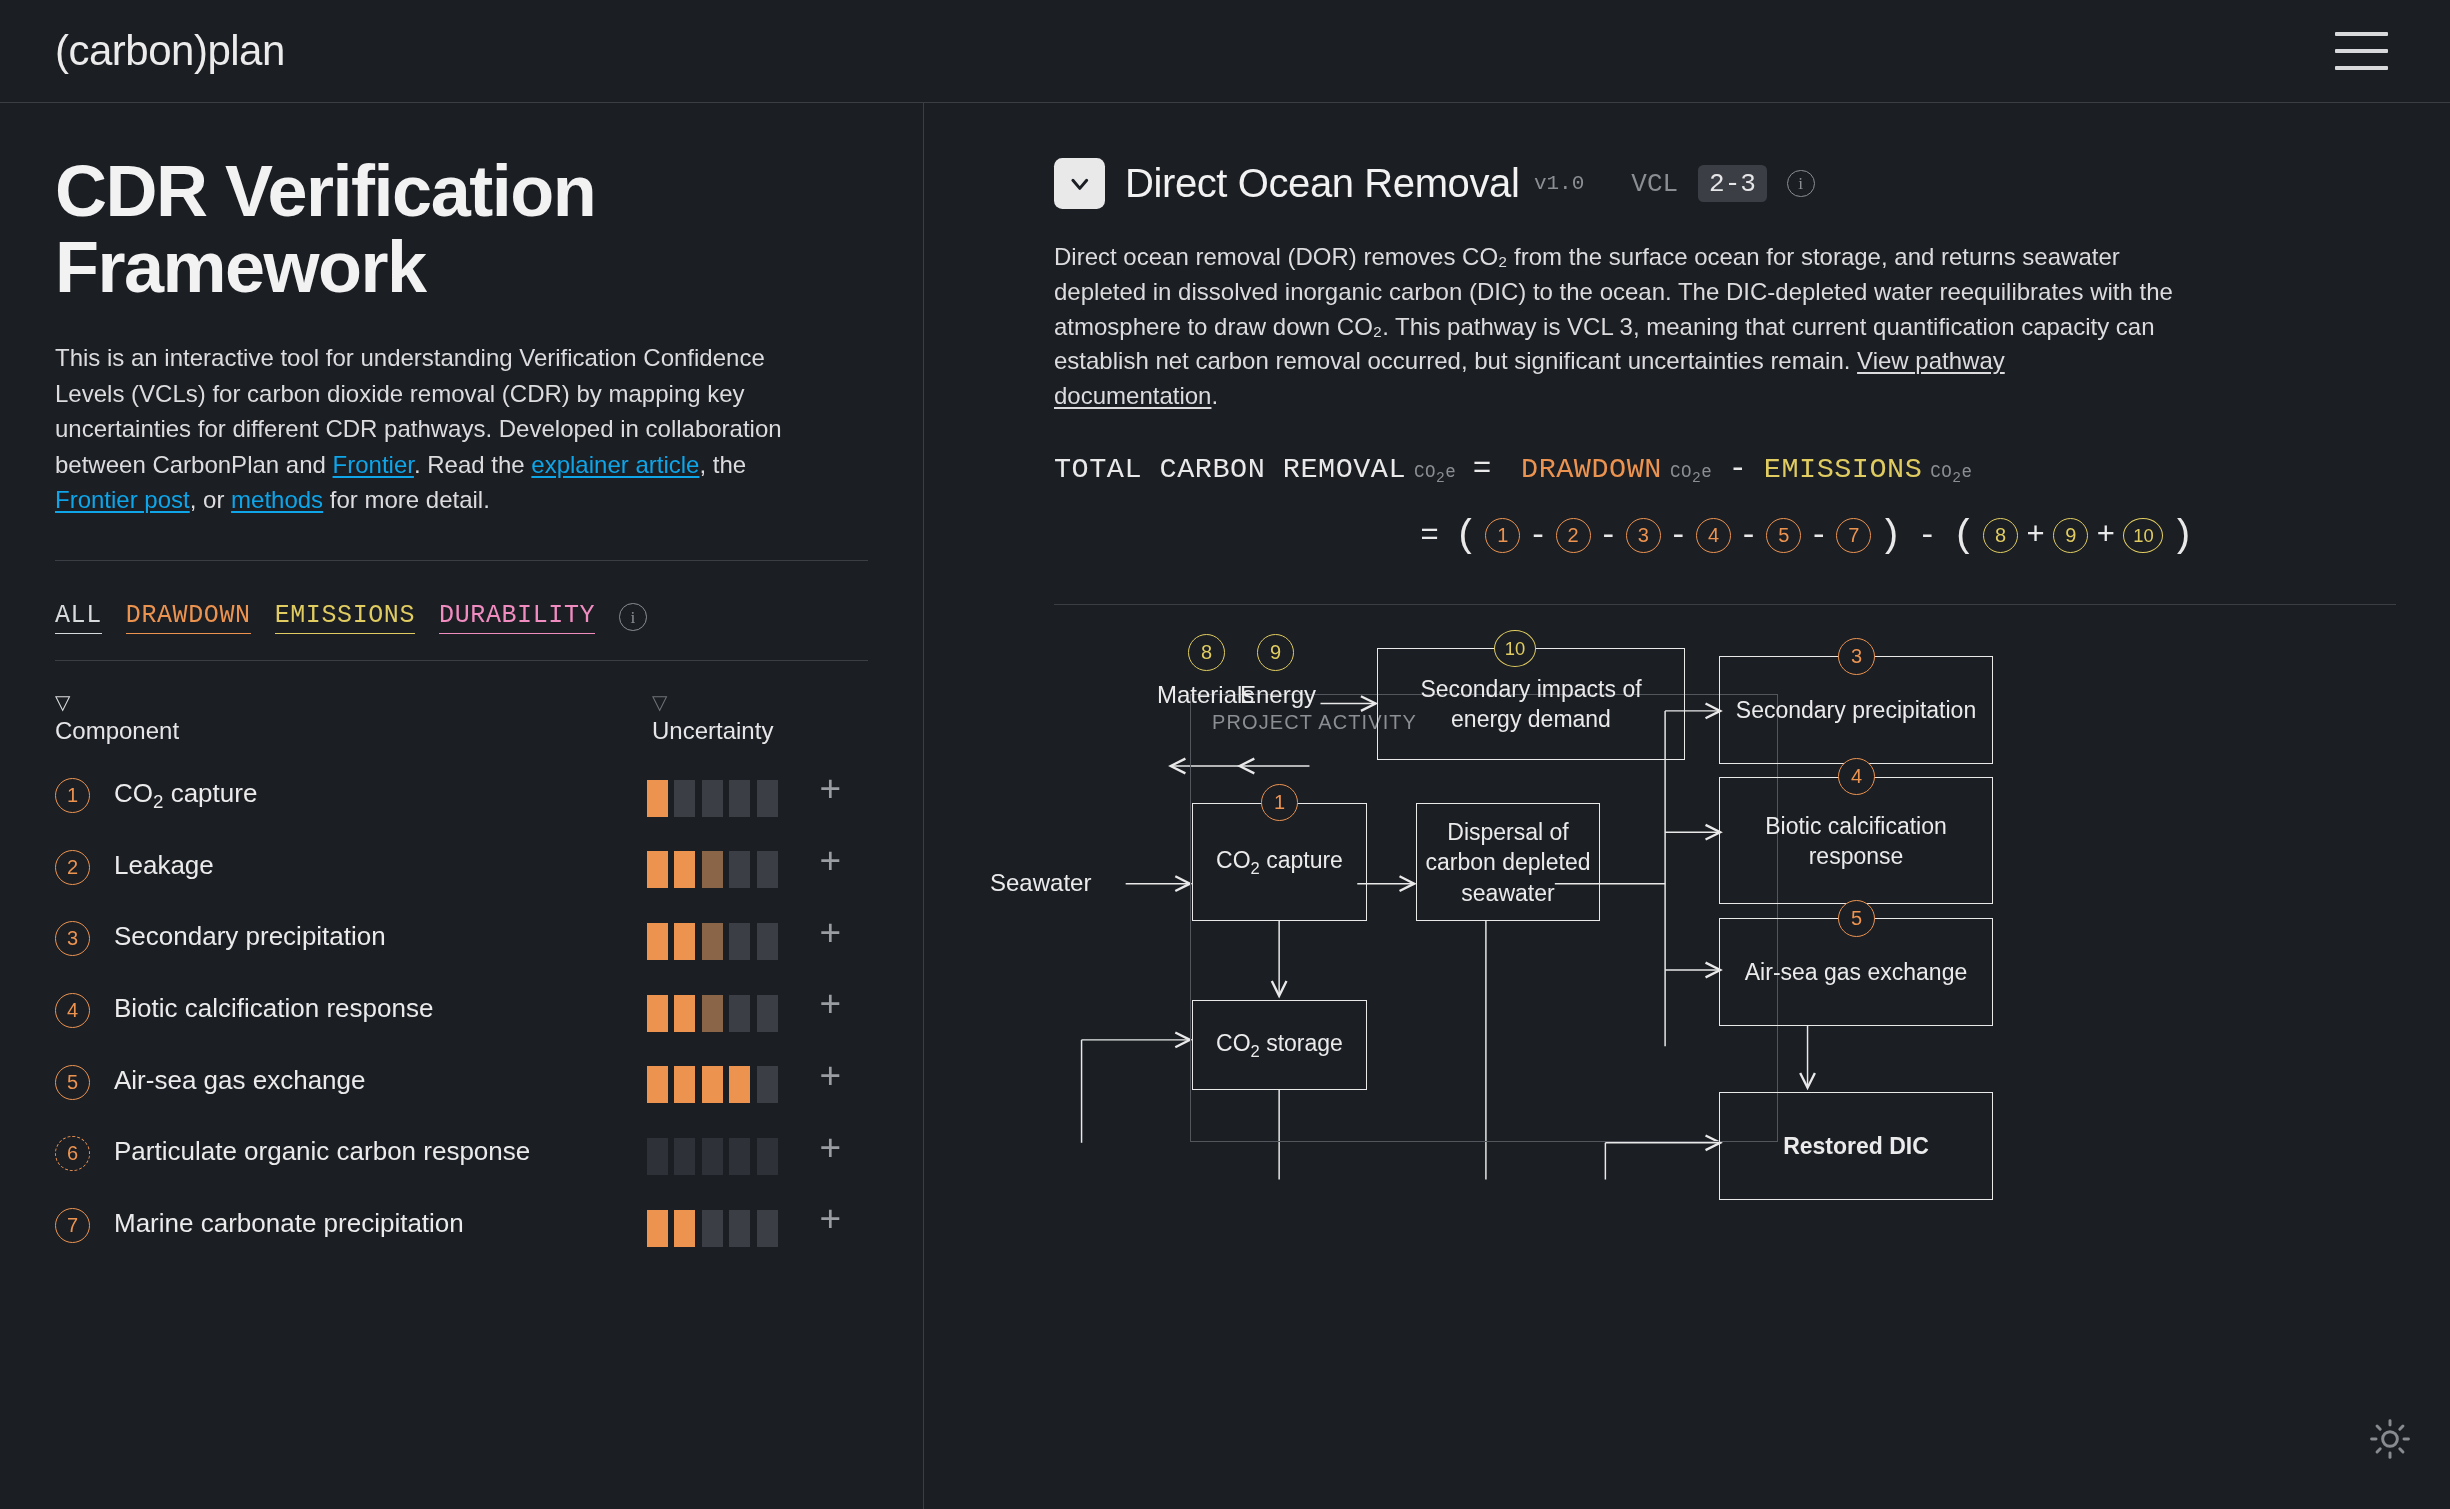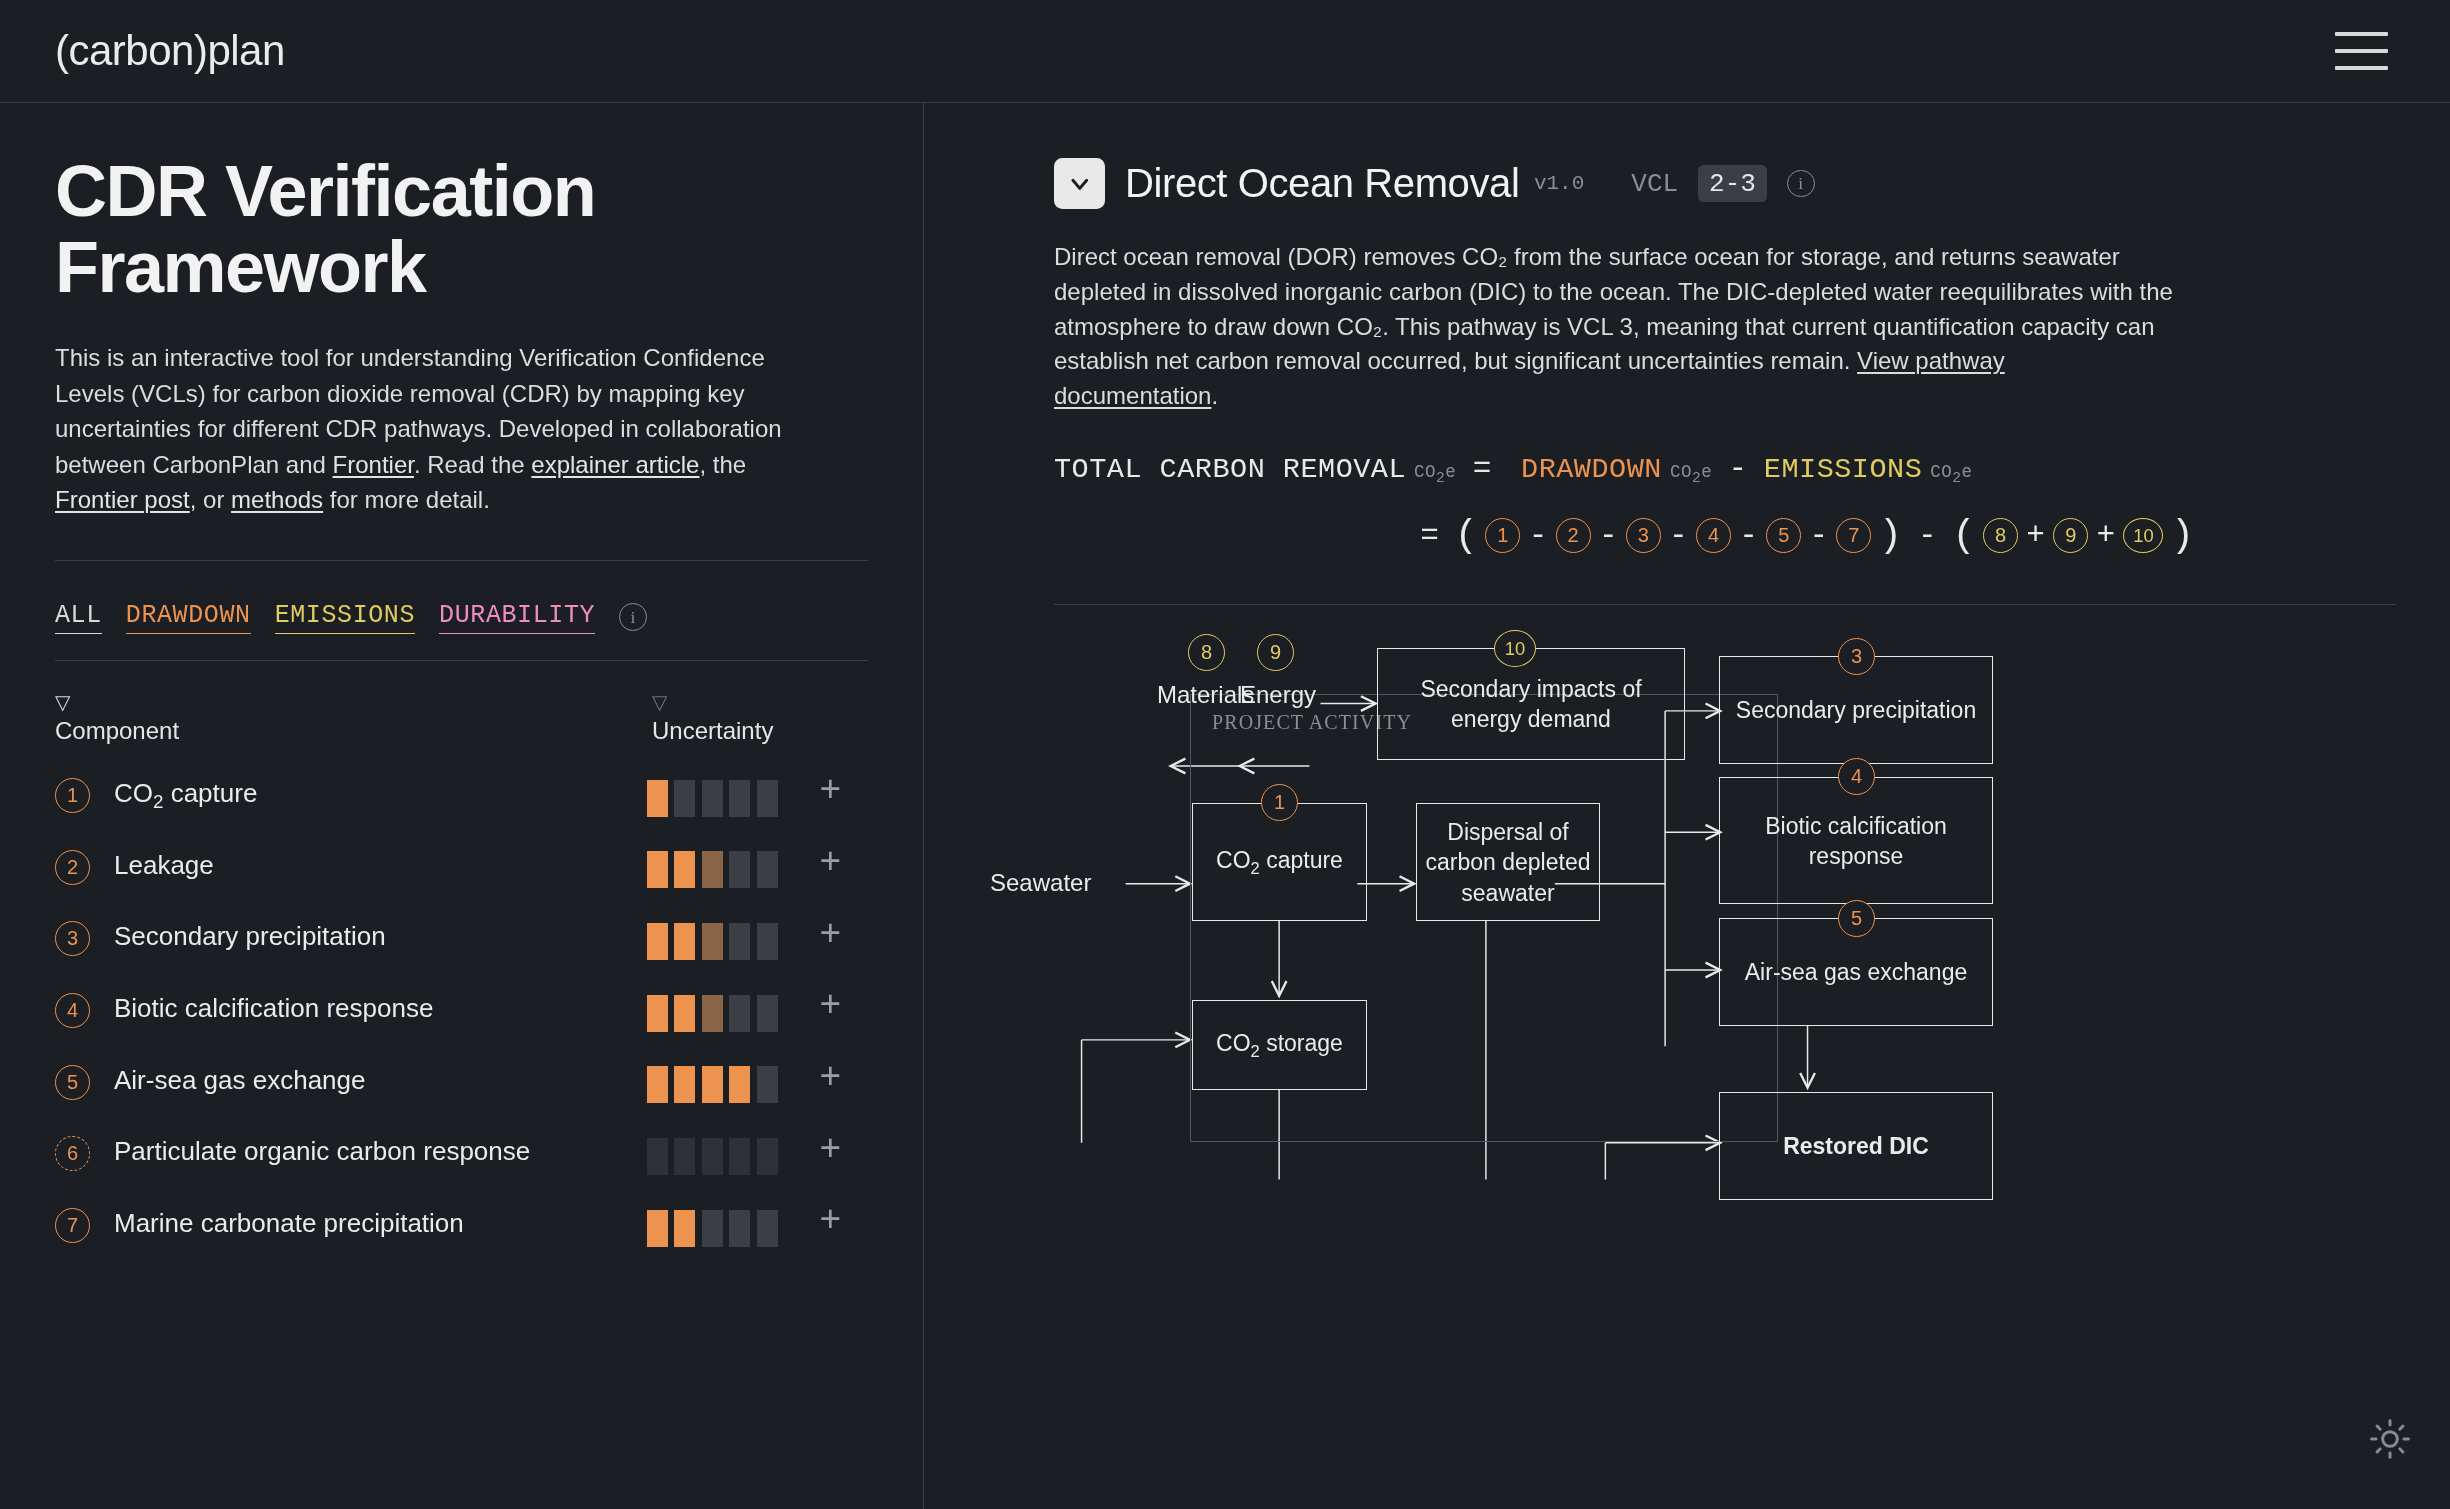--- a/index.html
+++ b/index.html
@@ -40,21 +40,21 @@
 
   
   .big-title {
     font-size: 72px; line-height: 1.05; font-weight: 700; letter-spacing: -1.5px;
     color: #f2f2f3;
   }
   .intro {
     margin-top: 35px;
     font-size: 24px; line-height: 1.48; color: #dcdcde; max-width: 735px;
   }
-  .intro a { color: #e5e5e5; text-underline-offset: 2.8px; }
+  .intro a { color: #0ea5e9; text-underline-offset: 2.8px; }
 
   .rule { height: 0.9px; background: #3b3e44; margin: 42px 0 0 0; }
 
   
   .filters { display: flex; align-items: center; gap: 24px; margin-top: 40px; }
   .filter {
     font-family: "Liberation Mono", monospace;
     font-size: 25px; letter-spacing: 0.6px;
     padding-bottom: 3px; cursor: pointer;
   }
@@ -147,21 +147,21 @@
     background: #1b1e23; display: flex; align-items: center; justify-content: center;
     font-size: 20px; z-index: 3;
   }
   .dnum.o { border: 1.7px solid #ec9350; color: #ec9350; }
   .dnum.y { border: 1.7px solid #e0cc60; color: #e0cc60; }
   .dnum.w44 { width: 42px; font-size: 18.4px; }
   .pa-box {
     position: absolute; border: 1.3px solid #53565c;
   }
   .pa-label {
-    position: absolute; font-family: Liberation Serif, serif; font-size: 20px;
+    position: absolute; font-family: Liberation Sans, sans-serif; font-size: 20px;
     letter-spacing: 1.1px; color: #8b8e93;
   }
   .diagram svg { position: absolute; top:0; left:0; overflow: visible; }
 
   
   .sun { position: absolute; right: 39px; bottom: 46px; cursor: pointer; }
 </style>
 </head>
 <body>
 

